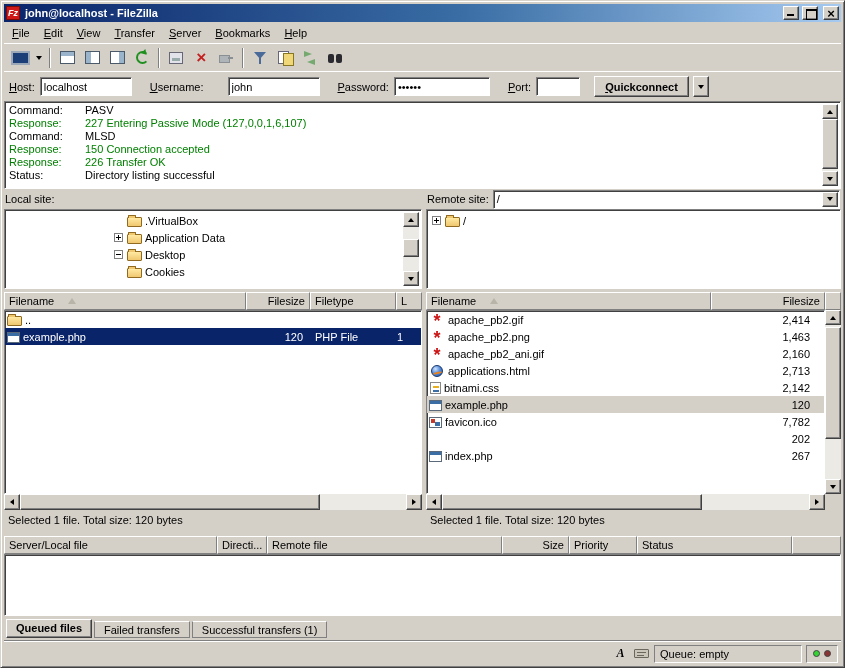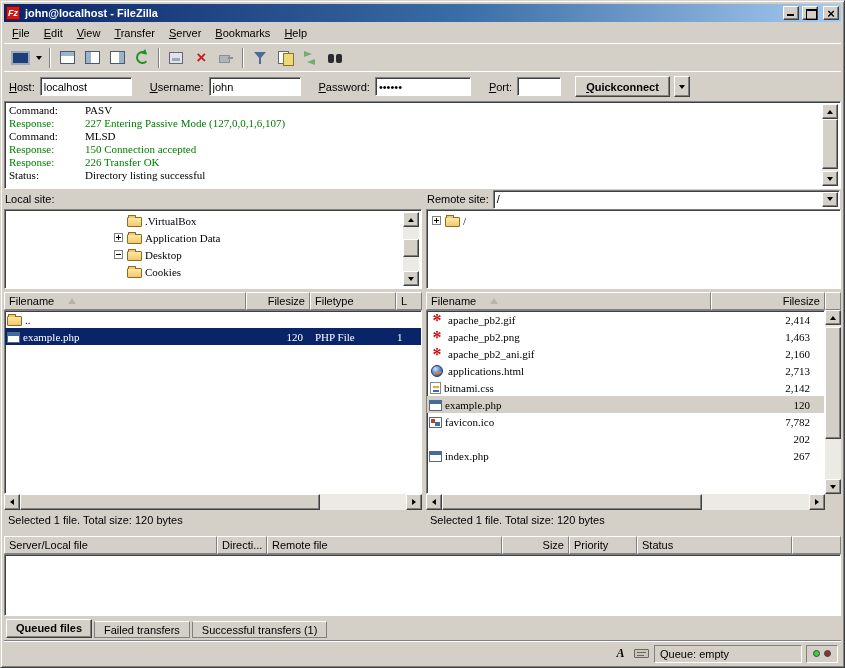--- a/index.html
+++ b/index.html
@@ -71,32 +71,32 @@
   .tri-rt { width:0; height:0; border-top:3px solid transparent; border-bottom:3px solid transparent; border-left:4px solid #000; display:inline-block; }
   .sort-up { width:0; height:0; border-left:4px solid transparent; border-right:4px solid transparent; border-bottom:6px solid #b8b4a8; display:inline-block; margin-left:14px; }
 
   
   .quickbar { height:30px; flex:none; display:flex; align-items:center; padding:0 5px; gap:4px; border-top:1px solid #fff; }
   .qc-label { display:inline-block; margin-right:1px; }
   .qc-label::first-letter { text-decoration:underline; }
   .qc-input { height:19px; border:1px solid; border-color:#808080 #fff #fff #808080; box-shadow:inset 1px 1px 0 #404040;
               background:#fff; font-family:inherit; font-size:11px; padding:1px 3px; }
   .w-host { width:92px; margin-right:14px; }
-  .w-user { width:92px; margin-right:14px; }
+  .w-user { width:92px; margin-right:14px;margin-left:19px; }
   .w-pass { width:96px; margin-right:14px; }
   .w-port { width:44px; margin-right:10px; }
   .qc-btn { height:21px; padding:2px 10px; background:#d4d0c8; border:1px solid; border-color:#fff #404040 #404040 #fff;
             box-shadow:inset -1px -1px 0 #808080; font-weight:bold; display:flex; align-items:center; }
   .qc-btn span { display:inline-block; }
   .qc-btn span::first-letter { text-decoration:underline; }
   .qc-drop { width:16px; height:21px; background:#d4d0c8; border:1px solid; border-color:#fff #404040 #404040 #fff;
              box-shadow:inset -1px -1px 0 #808080; display:flex; align-items:center; justify-content:center; }
 
   
-  .sunken { background:#fff; border:1px solid; border-color:#808080 #fff #fff #808080; box-shadow:inset 1px 1px 0 #404040;font-family:Liberation Serif, serif; }
+  .sunken { background:#fff; border:1px solid; border-color:#808080 #fff #fff #808080; box-shadow:inset 1px 1px 0 #404040; }
 
   
   .log { height:88px; flex:none; position:relative; overflow:hidden; padding:2px 20px 2px 4px; }
   .log-line { height:13px; display:flex; white-space:nowrap; }
   .log-label { width:76px; flex:none; }
   .log-line.response { color:#008000; }
   .vscroll { position:absolute; right:2px; top:2px; bottom:2px; width:16px; background:#eceae4; display:flex; flex-direction:column; }
   .sb-btn { width:16px; height:15px; flex:none; background:#d4d0c8; border:1px solid; border-color:#fff #404040 #404040 #fff;
             box-shadow:inset -1px -1px 0 #808080; display:flex; align-items:center; justify-content:center; }
   .sb-track { flex:1; position:relative; }

